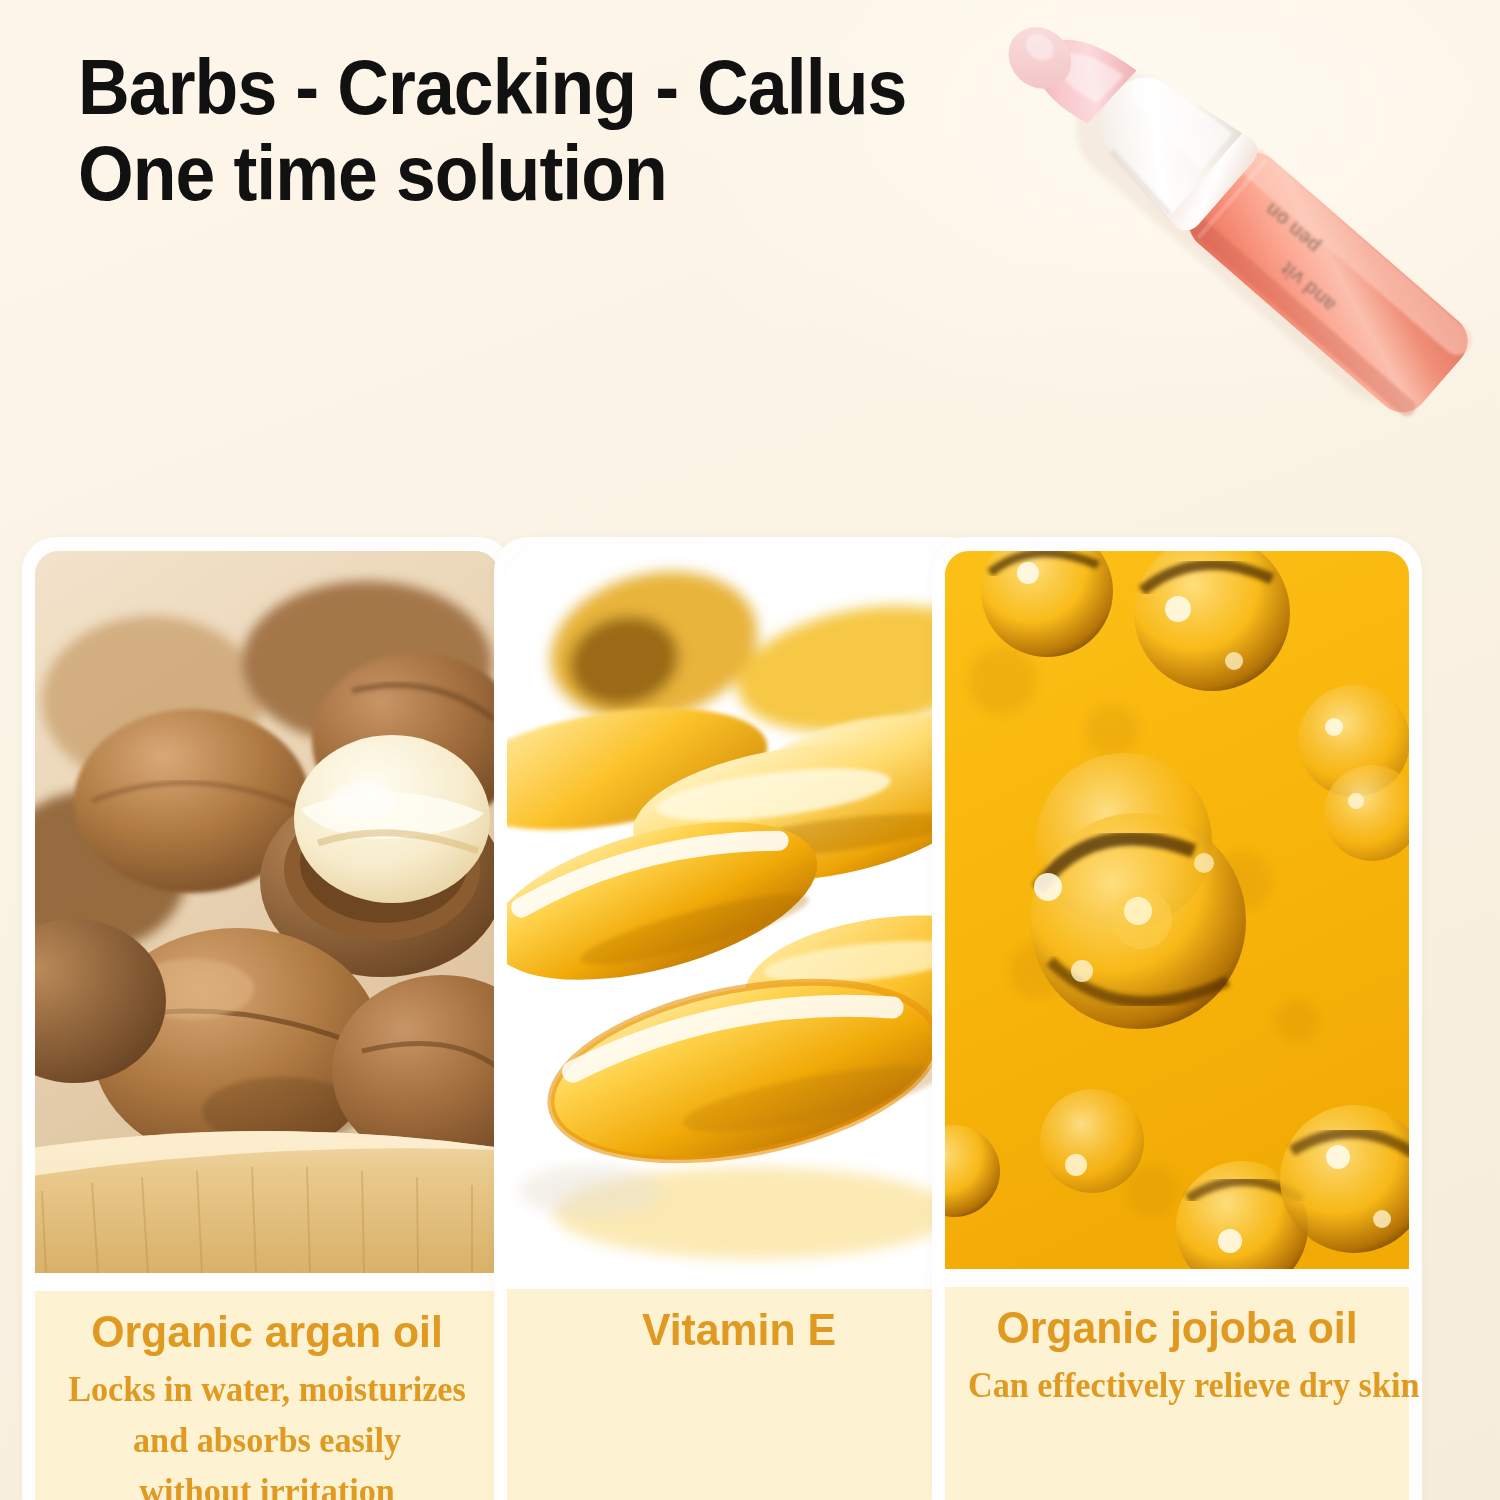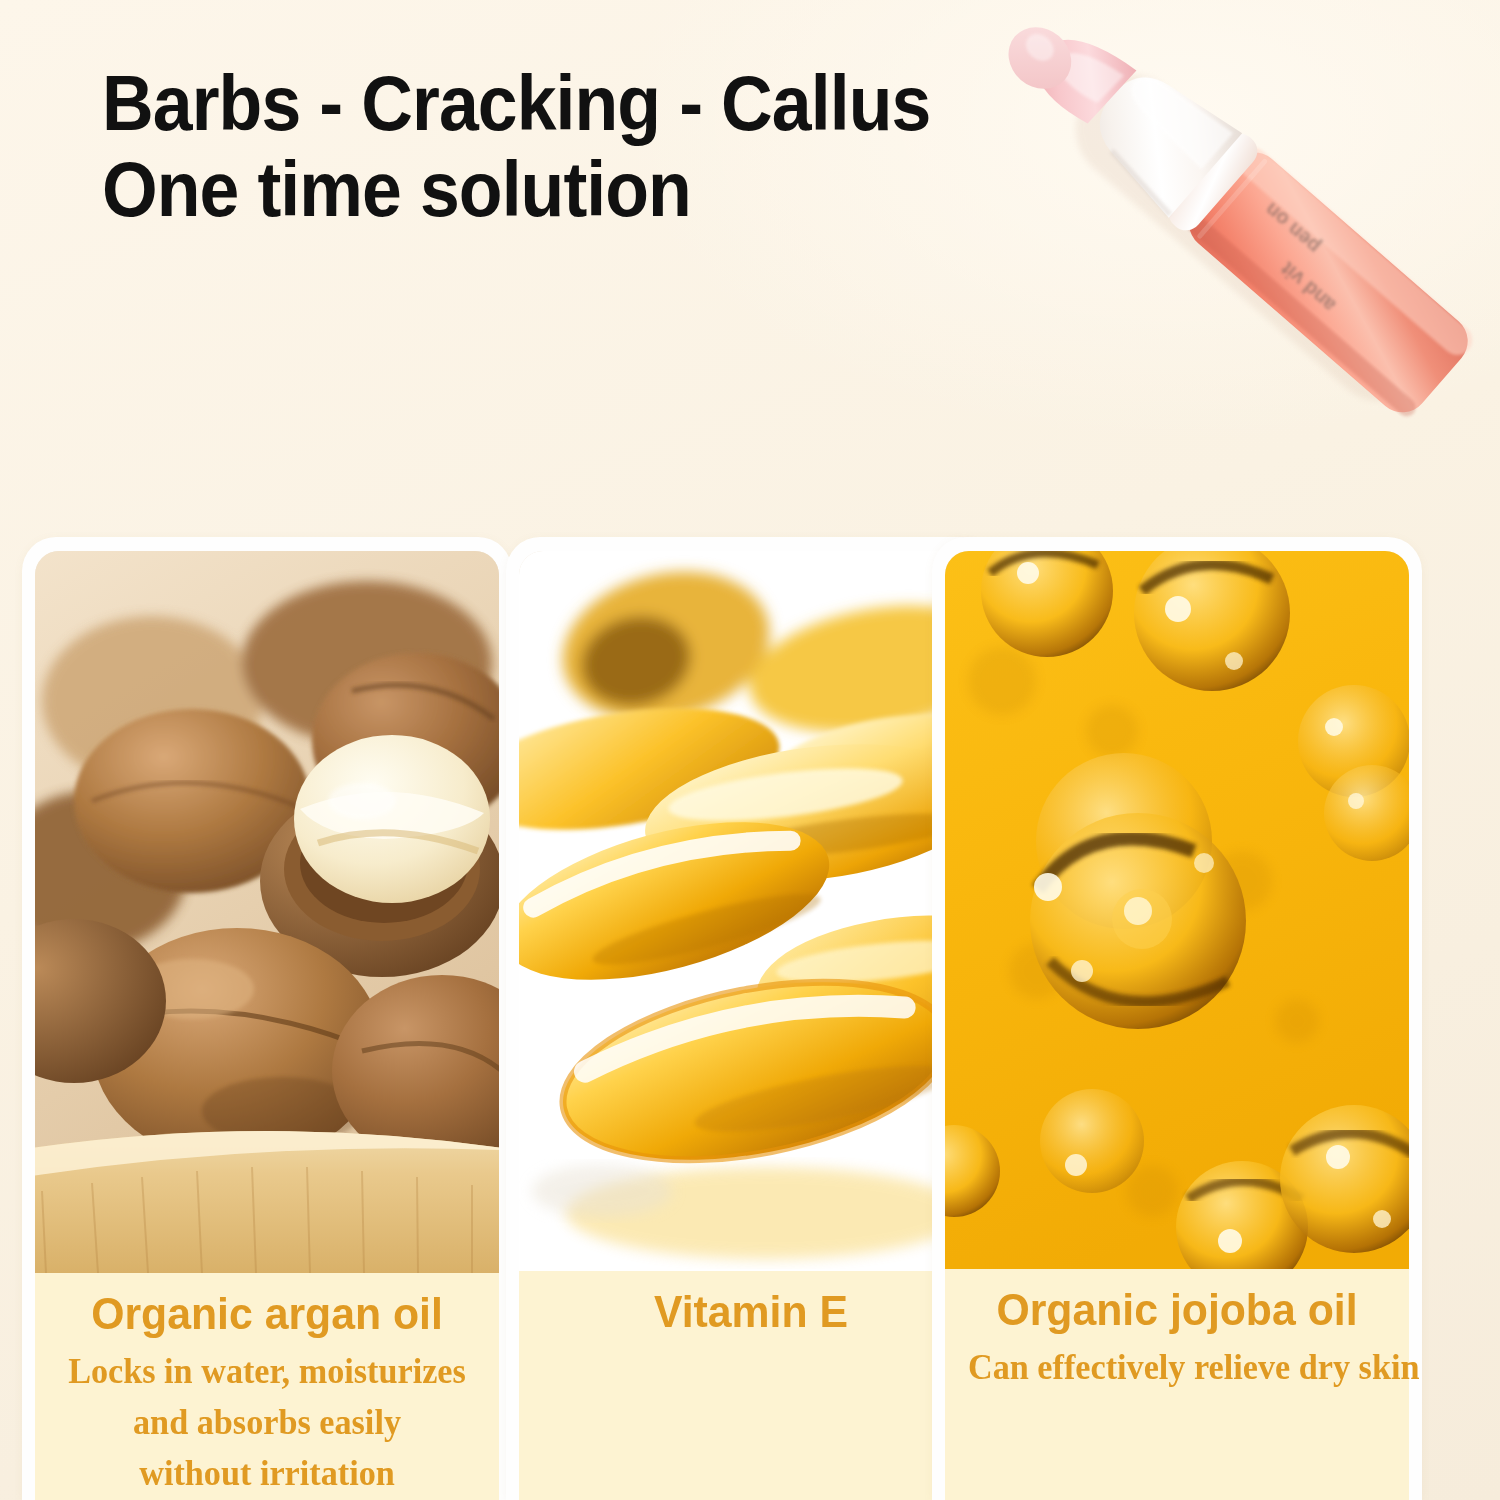--- a/index.html
+++ b/index.html
@@ -10,21 +10,21 @@
   }
   .page{
     position:relative;width:1500px;height:1500px;
     background:
       radial-gradient(900px 520px at 1180px 120px, #fffaf1 0%, rgba(255,250,241,0) 62%),
       linear-gradient(160deg,#fdf6ea 0%, #faf2e3 45%, #f6ecdb 100%);
     overflow:hidden;
   }
 
   
-  .header{position:absolute;left:78px;top:60px;width:1060px;margin-left:24px;}
+  .header{position:absolute;left:78px;top:44px;width:1060px;}
   .headline{
     color:#111;font-weight:700;font-size:77px;line-height:1.12;
     letter-spacing:-1px;white-space:nowrap;
     transform:scaleX(.93);transform-origin:left center;
   }
   .subhead{margin-top:30px;}
   .subhead div{
     color:#141414;font-weight:600;font-size:46px;line-height:1.33;
     white-space:nowrap;transform:scaleX(.95);transform-origin:left center;
   }
@@ -36,40 +36,41 @@
   
   .cards{position:absolute;left:0;top:537px;width:1500px;height:963px;}
   .card{
     position:absolute;top:0;width:490px;height:963px;
     background:#fefefe;
     border-radius:34px 34px 0 0;
     box-shadow:0 2px 10px rgba(170,140,90,.07);
     overflow:hidden;
   }
   .card.c1{left:22px;}
-  .card.c2{left:506px;}
+  .card.c2{left:494px;}
   .card.c3{left:932px;}
 
   .photo{
     position:absolute;left:13px;right:13px;top:14px;
     border-radius:24px 24px 0 0;
     overflow:hidden;
     background:#efe6d6;
   }
   .card.c1 .photo{height:722px;}
   .card.c2 .photo{height:720px;}
   .card.c3 .photo{height:718px;}
   .photo svg{display:block;width:100%;height:100%;}
 
   .caption{
     position:absolute;left:13px;right:13px;bottom:0;
     background:#fdf3d2;
     padding:14px 12px 0;
     text-align:center;
     box-sizing:border-box;
+    margin-top:18px;
   }
   .card.c1 .caption{top:736px;}
   .card.c2 .caption{top:734px;}
   .card.c3 .caption{top:732px;}
 
   .cap-title{
     color:#e09a22;font-weight:600;font-size:45px;line-height:1.18;
     transform:scaleX(.95);transform-origin:center center;
     white-space:nowrap;
   }

